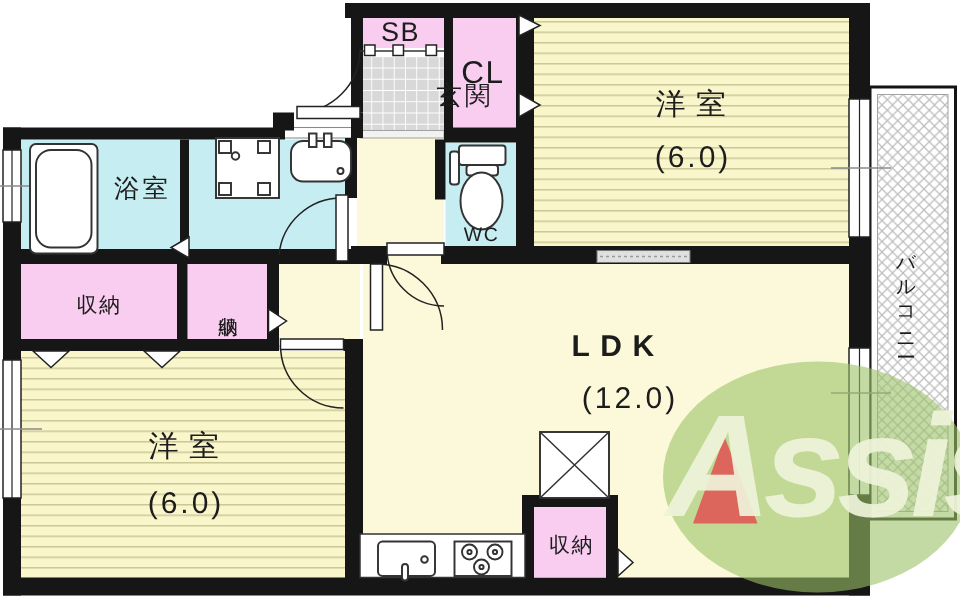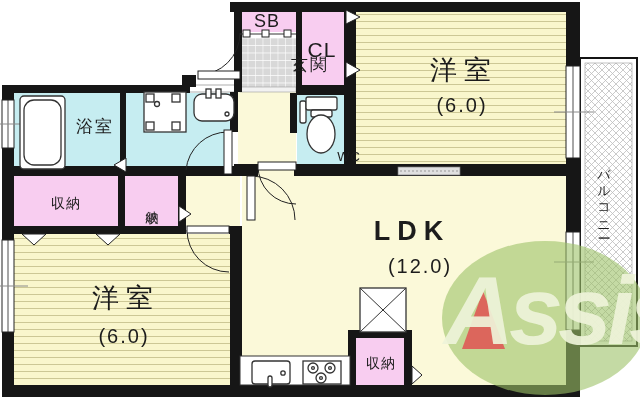--- a/index.html
+++ b/index.html
@@ -1,21 +1,21 @@
 <!DOCTYPE html>
 <html><head>
 <meta charset="utf-8">
 <style>
   html,body{margin:0;padding:0;background:#fff;}
   #stage{position:relative;width:640px;height:400px;background:#ffffff;overflow:hidden;
          font-family:"Liberation Sans",sans-serif;}
   #plan-svg{position:absolute;left:0;top:0;z-index:1;}
   .lbl{position:absolute;z-index:3;color:#1c1c1c;white-space:nowrap;
        transform:translate(-50%,-50%);line-height:1;}
-  .room-big{font-size:27px;letter-spacing:7px;}
+  .room-big{font-size:20px;letter-spacing:7px;}
   .room-size{font-size:20px;letter-spacing:2px;}
   .room-mid{font-size:17px;letter-spacing:2px;}
   .room-sm{font-size:14px;letter-spacing:1px;}
   .room-cl{font-size:21px;letter-spacing:1px;}
   .vert{writing-mode:vertical-rl;text-orientation:mixed;transform:translate(-50%,-50%);}
   #logo-text{position:absolute;z-index:5;left:444px;top:262px;
              font-size:97px;font-weight:bold;font-style:italic;letter-spacing:-5px;
              color:rgba(238,243,217,0.92);line-height:1;}
   #logo-bg{position:absolute;z-index:4;left:0;top:0;}
 </style>
@@ -211,21 +211,21 @@
   <div class="lbl room-big" style="left:464px;top:70px;">洋室</div>
   <div class="lbl room-size" style="left:462px;top:105px;">(6.0)</div>
   <div class="lbl room-big" style="left:126px;top:298px;">洋室</div>
   <div class="lbl room-size" style="left:124px;top:336px;">(6.0)</div>
   <div class="lbl room-big" style="left:412px;top:231px;font-weight:bold;">LDK</div>
   <div class="lbl room-size" style="left:420px;top:266px;">(12.0)</div>
   <div class="lbl room-mid" style="left:95px;top:126px;">浴室</div>
   <div class="lbl room-mid" style="left:269px;top:64px;margin-left:41px;">玄関</div>
   <div class="lbl room-sm" style="left:267px;top:21px;font-size:18px;">SB</div>
   <div class="lbl room-cl" style="left:322px;top:49px;">CL</div>
-  <div class="lbl room-sm" style="left:321px;top:156px;font-size:13px;margin-left:28px;">WC</div>
+  <div class="lbl room-sm" style="left:321px;top:156px;font-size:13px;">WC</div>
   <div class="lbl room-sm" style="left:66px;top:203px;">収納</div>
   <div class="lbl vert" style="left:152px;top:201px;font-size:13px;">収納</div>
   <div class="lbl room-sm" style="left:381px;top:363px;">収納</div>
   <div class="lbl vert" style="left:604px;top:197px;font-size:13px;letter-spacing:3px;">バルコニー</div>
 
   <svg id="logo-bg" width="640" height="400" viewBox="0 0 640 400">
     <ellipse cx="545" cy="318" rx="103" ry="77" fill="#9cc168" opacity="0.6"></ellipse>
     <polygon points="462,349 483,291 505,349" fill="#e05252" opacity="0.85"></polygon>
   </svg>
   <div id="logo-text">Assist</div>

